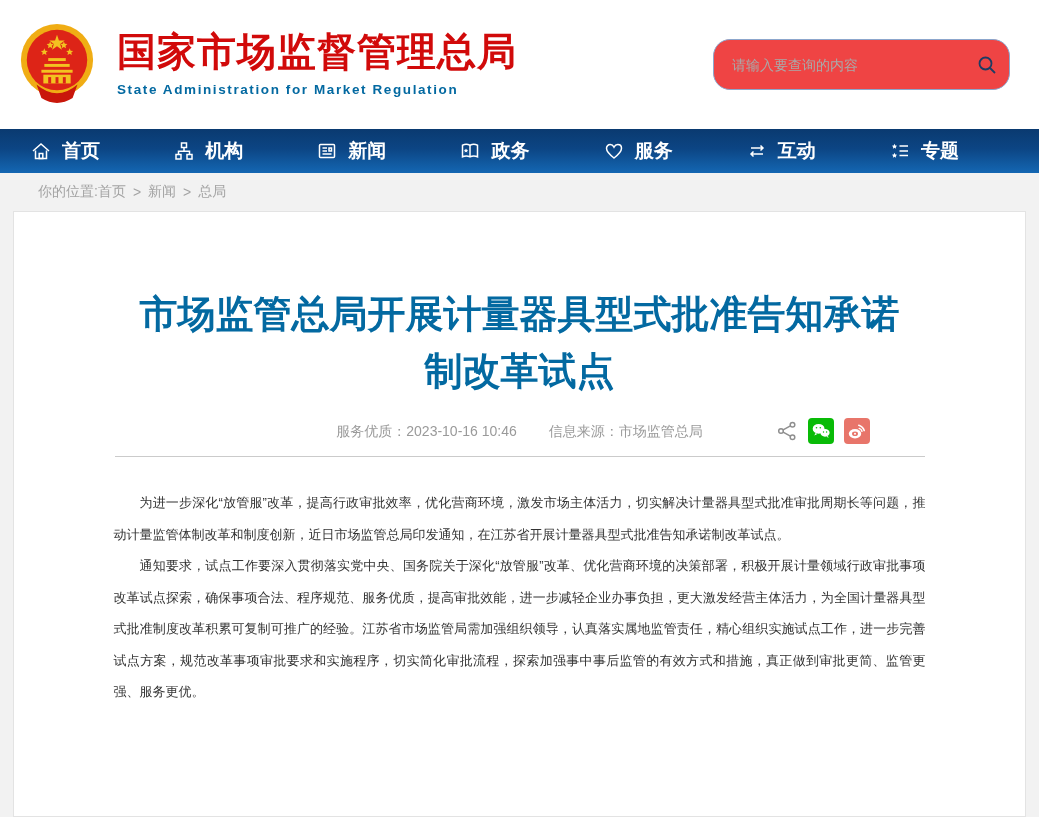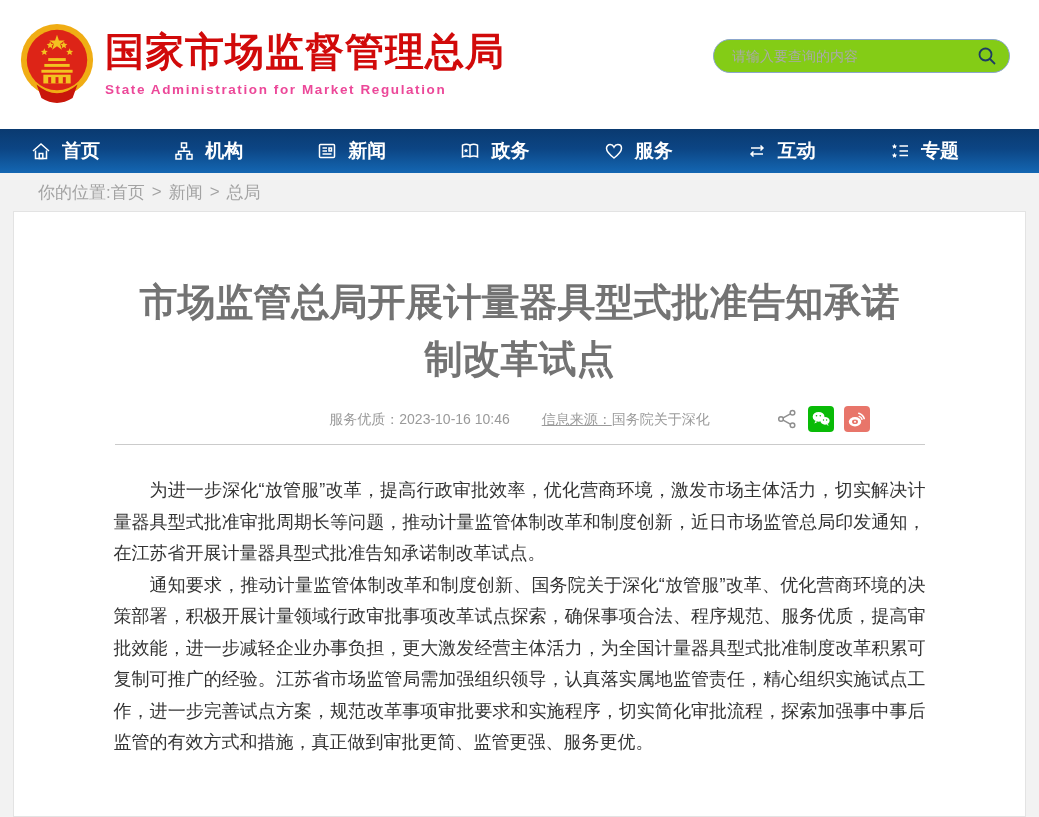--- a/index.html
+++ b/index.html
@@ -6,32 +6,32 @@
   html,body { margin:0; padding:0; }
   body {
     width:1039px; height:817px; overflow:hidden;
     background:#f2f2f2;
     font-family:"Liberation Sans","DejaVu Sans",sans-serif;
   }
 
   
   .header { position:relative; height:129px; background:#ffffff; }
   .logo { position:absolute; left:18px; top:18px; width:78px; height:88px; }
-  .brand { position:absolute; left:105px; top:30px; }
+  .brand { position:absolute; left:117px; top:30px; }
   .brand-cn {
     color:#d10a0a; font-size:39px; font-weight:700;
     letter-spacing:1px; line-height:1.15; white-space:nowrap;
   }
   .brand-en {
-    color:#ec4899; font-size:13.5px; font-weight:600;
+    color:#0369a1; font-size:13.5px; font-weight:600;
     letter-spacing:1.6px; margin-top:7px; white-space:nowrap;
   }
   .search {
-    position:absolute; right:29px; top:39px; width:297px; height:34px;
-    border:1px solid #8ca6cc; border-radius:17px; background:#84cc16;
+    position:absolute; right:29px; top:39px; width:297px; height:51px;
+    border:1px solid #8ca6cc; border-radius:17px; background:#ef4444;
     display:flex; align-items:center;
   }
   .search input {
     flex:1; border:none; outline:none; background:transparent;
     padding:0 8px 0 18px; font-size:14px; color:#333;
     font-family:"Liberation Sans","DejaVu Sans",sans-serif;
   }
   .search input::placeholder { color:#a9a9a9; }
   .search-btn { width:44px; display:flex; justify-content:center; align-items:center; cursor:pointer; }
 
@@ -45,52 +45,52 @@
   .nav-item {
     display:flex; align-items:center; gap:10px;
     color:#ffffff; font-size:19px; font-weight:700; cursor:pointer;
     white-space:nowrap;
   }
   .nav-item svg { display:block; }
 
   
   .breadcrumb {
     height:38px; display:flex; align-items:center;
-    padding-left:38px; font-size:17px; color:#a3a3a3;
+    padding-left:38px; font-size:14px; color:#a3a3a3;
   }
   .breadcrumb a { color:#a3a3a3; text-decoration:none; cursor:pointer; }
   .crumb-sep { margin:0 7px; }
 
   
   .card {
     margin:0 13px; background:#ffffff; border:1px solid #e3e3e3;
     min-height:606px; padding-bottom:30px;
   }
   .article-title {
-    max-width:790px; margin:4px auto; padding-top:58px;
+    max-width:790px; margin:16px auto; padding-top:58px;
     text-align:center; font-size:38px; line-height:57px;
-    color:#737373; font-weight:600;
+    color:#0369a1; font-weight:600;
   }
   .meta-row { position:relative; max-width:810px; margin:16px auto 0; height:30px; }
   .meta-text {
     text-align:center; font-size:14px; line-height:30px; color:#9a9a9a;
   }
-  .meta-source { margin-left:28px;text-decoration:underline; }
+  .meta-source { margin-left:28px; }
   .share-group {
     position:absolute; right:55px; top:2px;
     display:flex; align-items:center; gap:10px;
   }
   .share-group > span { display:flex; cursor:pointer; }
   .divider {
     max-width:810px; margin:10px auto 0;
     border:none; border-top:1px solid #cbcbcb; height:0;
   }
   .article-body {
     max-width:812px; margin:0 auto; padding-top:30px;
-    font-size:18px; line-height:31.5px; color:#333333;
+    font-size:13px; line-height:31.5px; color:#333333;
     text-align:justify;
   }
   .article-body p { margin:0; text-indent:2em; }
 </style>
 </head>
 <body>
 
 <div class="header">
   <span class="logo">
     <svg viewBox="0 0 80 88" width="78" height="88">
@@ -205,21 +205,21 @@
   <span class="crumb-sep">&gt;</span>
   <a>总局</a>
 </div>
 
 <div class="card">
   <h1 class="article-title">市场监管总局开展计量器具型式批准告知承诺制改革试点</h1>
 
   <div class="meta-row">
     <div class="meta-text">
       <span>服务优质：</span><span>2023-10-16 10:46</span>
-      <span class="meta-source">信息来源：</span><span>国务院关于深化</span>
+      <span class="meta-source">信息来源：</span><span>市场监管总局</span>
     </div>
     <div class="share-group">
       <span>
         <svg viewBox="0 0 22 22" width="22" height="22" fill="none" stroke="#8f8f8f" stroke-width="1.5">
           <circle cx="5" cy="11" r="2.3"></circle>
             <circle cx="16.5" cy="4.8" r="2.3"></circle>
             <circle cx="16.5" cy="17.2" r="2.3"></circle>
           <path d="M7.1 9.9 L14.4 5.9 M7.1 12.1 L14.4 16.1"></path>
         </svg>
       </span>
@@ -246,15 +246,15 @@
           <path d="M15.2 10.4 a4.4 4.4 0 0 1 2.8 2.8" stroke="#fff" stroke-width="1.5" fill="none" stroke-linecap="round"></path>
         </svg>
       </span>
     </div>
   </div>
 
   <hr class="divider">
 
   <div class="article-body">
     <p>为进一步深化“放管服”改革，提高行政审批效率，优化营商环境，激发市场主体活力，切实解决计量器具型式批准审批周期长等问题，推动计量监管体制改革和制度创新，近日市场监管总局印发通知，在江苏省开展计量器具型式批准告知承诺制改革试点。</p>
-    <p>通知要求，推动计量监管体制改革和制度创新、国务院关于深化“放管服”改革、优化营商环境的决策部署，积极开展计量领域行政审批事项改革试点探索，确保事项合法、程序规范、服务优质，提高审批效能，进一步减轻企业办事负担，更大激发经营主体活力，为全国计量器具型式批准制度改革积累可复制可推广的经验。江苏省市场监管局需加强组织领导，认真落实属地监管责任，精心组织实施试点工作，进一步完善试点方案，规范改革事项审批要求和实施程序，切实简化审批流程，探索加强事中事后监管的有效方式和措施，真正做到审批更简、监管更强、服务更优。</p>
+    <p>通知要求，试点工作要深入贯彻落实党中央、国务院关于深化“放管服”改革、优化营商环境的决策部署，积极开展计量领域行政审批事项改革试点探索，确保事项合法、程序规范、服务优质，提高审批效能，进一步减轻企业办事负担，更大激发经营主体活力，为全国计量器具型式批准制度改革积累可复制可推广的经验。江苏省市场监管局需加强组织领导，认真落实属地监管责任，精心组织实施试点工作，进一步完善试点方案，规范改革事项审批要求和实施程序，切实简化审批流程，探索加强事中事后监管的有效方式和措施，真正做到审批更简、监管更强、服务更优。</p>
   </div>
 </div>
 
 </body></html>

